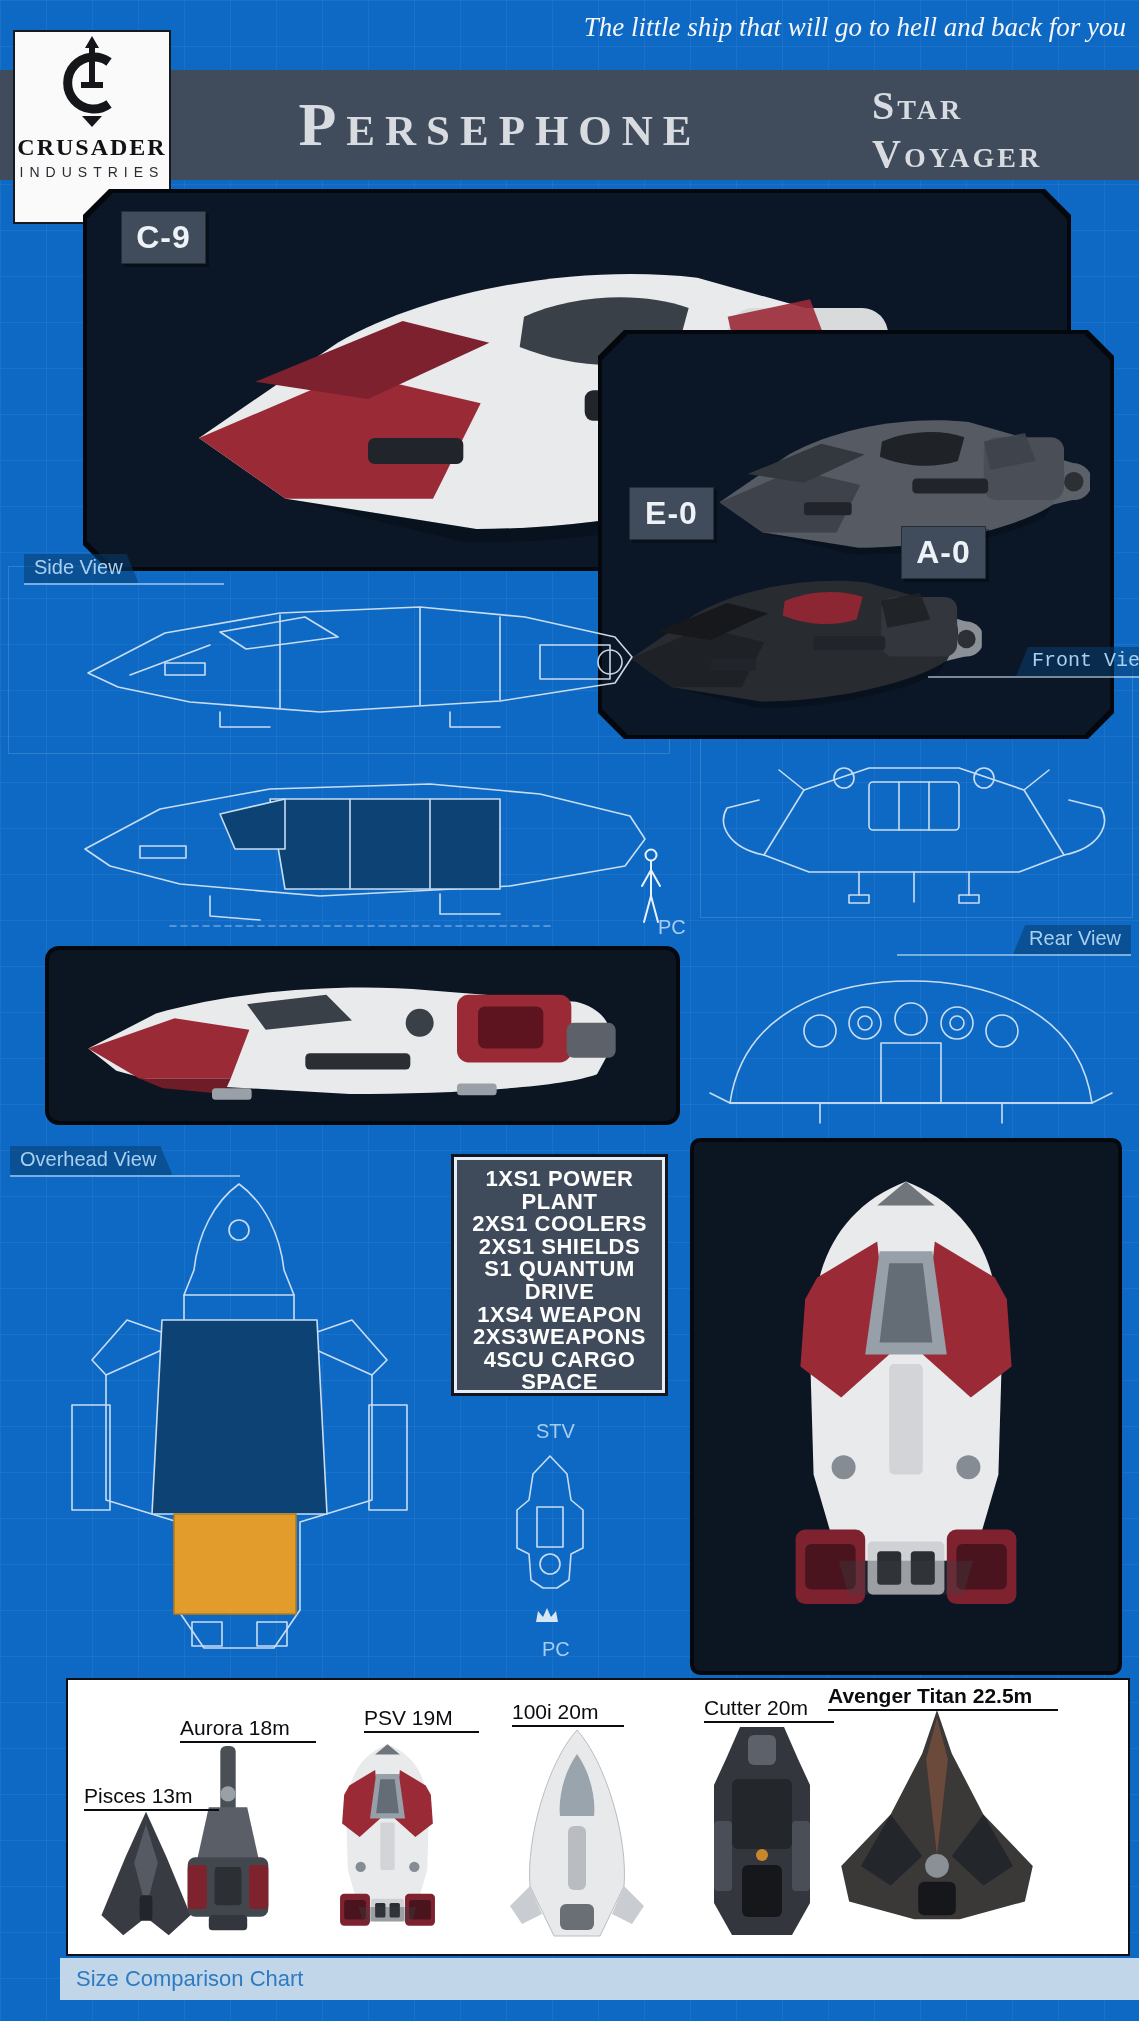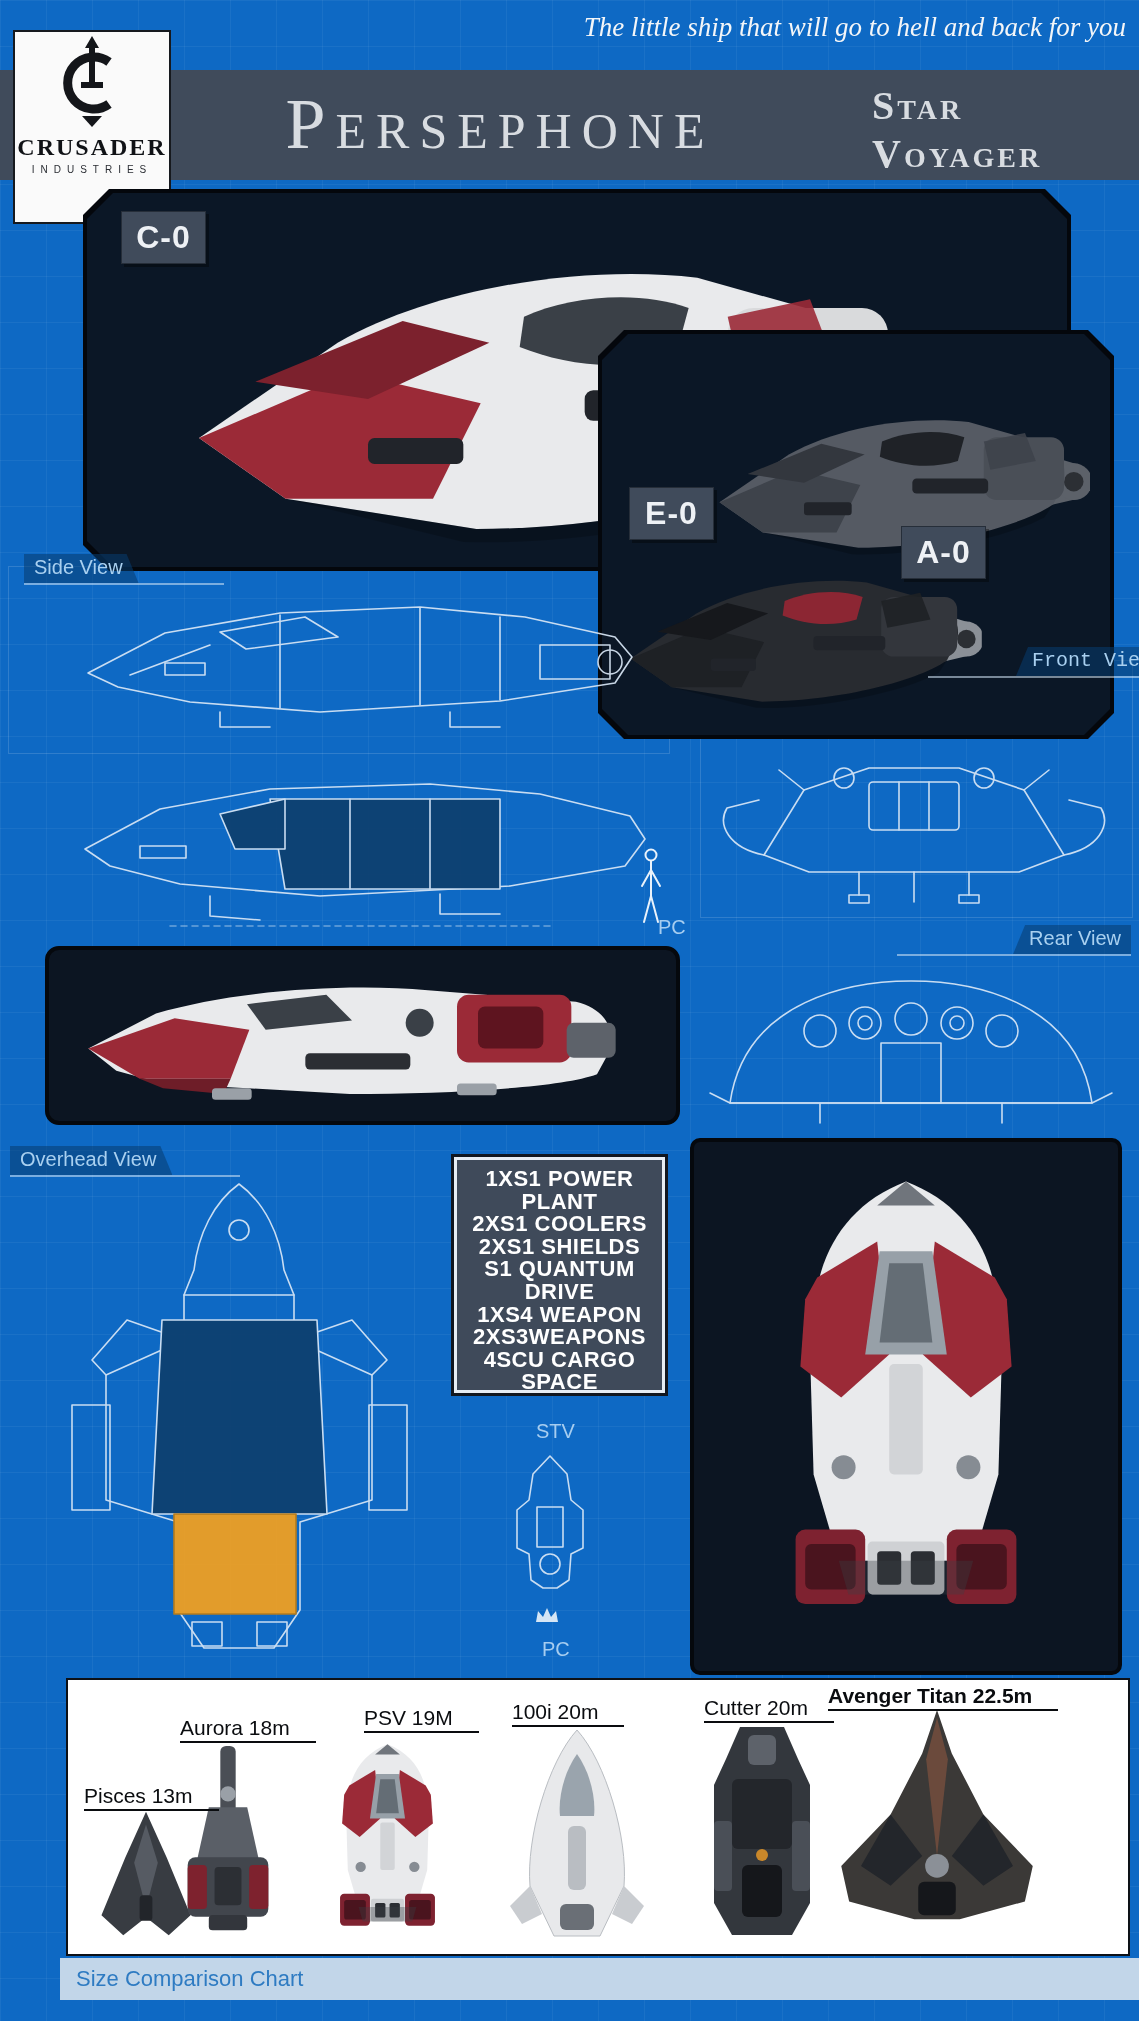--- a/index.html
+++ b/index.html
@@ -11,28 +11,28 @@
       linear-gradient(90deg, rgba(255,255,255,.05) 1px, transparent 1px);
     background-size:46px 46px;
     font-family:"Liberation Sans",sans-serif;
   }
   .abs{position:absolute;}
   
   .tagline{position:absolute;top:12px;left:0;width:1126px;text-align:right;
     font-family:"Liberation Serif",serif;font-style:italic;font-size:27px;color:#f4f6f8;}
   .header-band{position:absolute;top:70px;left:0;width:100%;height:110px;background:#404b5b;}
   .title{position:absolute;top:70px;left:150px;width:700px;text-align:center;
-    font-family:"Liberation Serif",serif;font-variant:small-caps;font-weight:normal;
-    font-size:72px;line-height:108px;letter-spacing:10px;color:#d8dce1;}
+    font-family:"Liberation Serif",serif;font-variant:small-caps;font-weight:bold;
+    font-size:62px;line-height:108px;letter-spacing:10px;color:#d8dce1;}
   .subtitle{position:absolute;top:82px;left:872px;font-family:"Liberation Serif",serif;
     font-variant:small-caps;font-weight:bold;font-size:40px;line-height:48px;letter-spacing:3px;color:#d8dce1;}
   .logo-box{position:absolute;top:30px;left:13px;width:158px;height:194px;background:#fafafa;
     border:2px solid #16191e;box-sizing:border-box;text-align:center;}
   .logo-name{font-family:"Liberation Serif",serif;font-weight:bold;font-size:24px;letter-spacing:2px;color:#101216;margin-top:2px;}
-  .logo-sub{font-size:10px;letter-spacing:6px;color:#2a2d33;margin-top:3px;}
+  .logo-sub{font-size:14px;letter-spacing:6px;color:#2a2d33;margin-top:3px;}
   
   .chamfer{clip-path:polygon(26px 0,calc(100% - 26px) 0,100% 26px,100% calc(100% - 26px),calc(100% - 26px) 100%,26px 100%,0 calc(100% - 26px),0 26px);}
   .panel-dark-outer{position:absolute;background:#04070c;}
   .panel-dark-inner{position:absolute;inset:4px;background:#0b1726;}
   #panel-c0{left:83px;top:189px;width:988px;height:382px;}
   #panel-ea{left:598px;top:330px;width:516px;height:409px;}
   .round-panel{position:absolute;background:#0c1522;border:4px solid #05080d;border-radius:14px;box-sizing:border-box;}
   #panel-side{left:45px;top:946px;width:635px;height:179px;}
   #panel-top{left:690px;top:1138px;width:432px;height:537px;border-radius:10px;}
   
@@ -160,21 +160,21 @@
     <div class="logo-name">CRUSADER</div>
     <div class="logo-sub">INDUSTRIES</div>
   </div>
 
   <div class="panel-dark-outer chamfer" id="panel-c0">
     <div class="panel-dark-inner chamfer"></div>
   </div>
   <svg class="abs" id="ship-c0" width="780" height="325" viewBox="0 0 360 150" style="--hull:#e9eaec;--accent:#9b2a37;--accent2:#7c212d;--canopy:#3a4047;--engine:#d9dadc;--engine2:#777c83">
       <use href="#ship34"></use>
     </svg>
-  <div class="badge" id="badge-c0">C-0</div>
+  <div class="badge" id="badge-c0">C-9</div>
 
   <div class="panel-dark-outer chamfer" id="panel-ea">
     <div class="panel-dark-inner chamfer"></div>
   </div>
   <svg class="abs" id="ship-e0" width="390" height="163" viewBox="0 0 360 150" style="--hull:#555a63;--accent:#3e434b;--accent2:#33373e;--canopy:#1f2227;--engine:#4a4f57;--engine2:#5c6169">
       <use href="#ship34"></use>
     </svg>
   <svg class="abs" id="ship-a0" width="370" height="154" viewBox="0 0 360 150" style="--hull:#282b30;--accent:#1e2125;--accent2:#16181c;--canopy:#8c2633;--engine:#33363c;--engine2:#8b9097">
       <use href="#ship34"></use>
     </svg>

